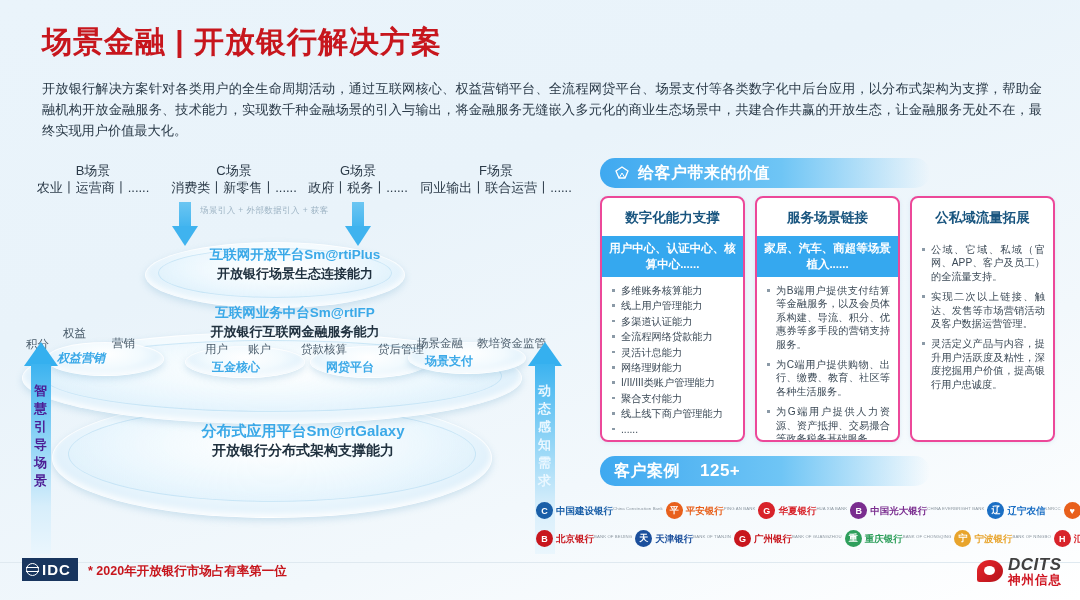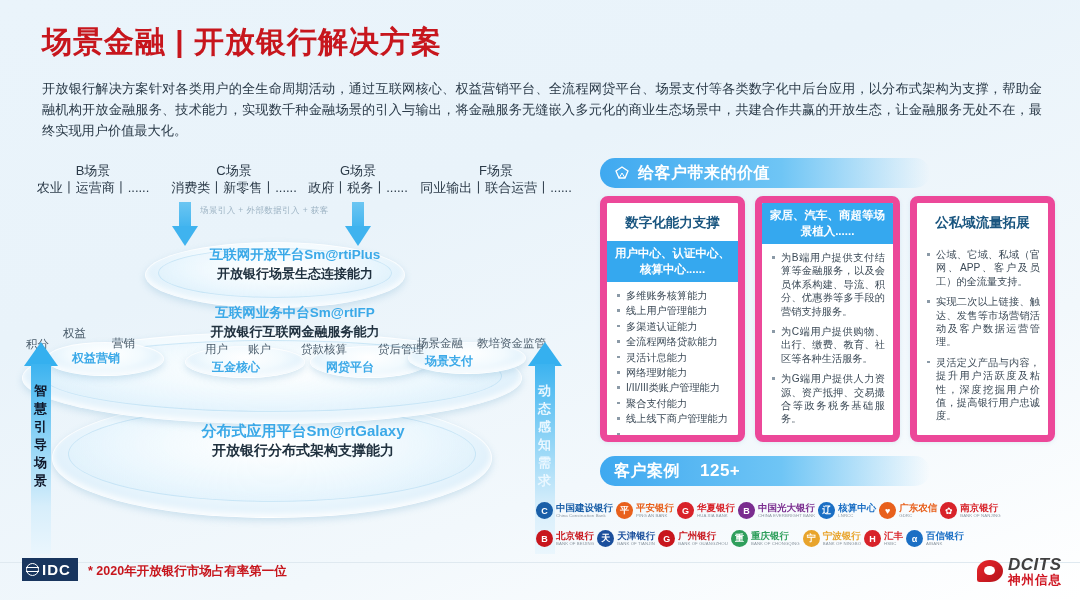--- a/index.html
+++ b/index.html
@@ -49,21 +49,21 @@
     border-left: 17px solid transparent; border-right: 17px solid transparent;
     border-bottom: 24px solid #35b0ef;
   }
   .vArrow .vtext {
     position: absolute; left: 9px; top: 40px; width: 16px;
     font-size: 13px; font-weight: bold; color: #ffffff; line-height: 18px;
     text-align: center; letter-spacing: 1px;
   }
   #arrow-left  { left: 24px;  top: 192px; height: 190px; }
   #arrow-right { left: 528px; top: 192px; height: 190px; }
-  #arrow-left .vtext { color: #0f172a; }
+  #arrow-left .vtext { color: #4c1d95; }
   #arrow-right .vtext { color: #eaf7ff; }
 
   
   .dArrow { position: absolute; width: 26px; height: 44px; }
   .dArrow .s {
     position: absolute; left: 7px; top: 0; width: 12px; height: 26px;
     background: linear-gradient(180deg,#6cc6f2,#41b4ef);
   }
   .dArrow .h {
     position: absolute; left: 0; top: 24px; width: 0; height: 0;
@@ -102,21 +102,21 @@
     height: 30px; padding: 0 18px 0 14px; border-radius: 15px;
     background: linear-gradient(90deg, #3fa9f0 0%, #6fc5f5 55%, rgba(200,232,250,0) 100%);
     color: #fff; font-size: 16px; font-weight: bold; letter-spacing: .5px;
   }
   #value-ribbon { left: 600px; top: 158px; width: 330px; }
   #cases-ribbon { left: 600px; top: 456px; width: 330px; }
   .ribbon .num { font-size: 17px; font-weight: bold; margin-left: 12px; }
 
   .vcard {
     position: absolute; top: 196px; width: 145px; height: 246px;
-    background: #fff; border: 7px solid #ec4899; border-radius: 8px;
+    background: #fff; border: 2px solid #ec4899; border-radius: 8px;
     box-shadow: 0 1px 4px rgba(130,175,205,.18); overflow: hidden;
   }
   #vcard-0 { left: 600px; }
   #vcard-1 { left: 755px; }
   #vcard-2 { left: 910px; }
   .vcard h3 {
     text-align: center; font-size: 13.5px; font-weight: bold;
     color: #19557f; padding: 11px 4px 9px;
   }
   .vcard .band {
@@ -139,21 +139,21 @@
   .logo-row { position: absolute; left: 0; display: flex; align-items: center; gap: 3px; }
   .logo {
     display: flex; align-items: center; gap: 3px;
     height: 25px; font-size: 9.5px; white-space: nowrap;
   }
   .logo .mark {
     width: 17px; height: 17px; border-radius: 50%;
     display: flex; align-items: center; justify-content: center;
     color: #fff; font-size: 9px; font-weight: bold; flex: none;
   }
-  .logo .txt { display: flex; flex-direction: column; line-height: 1; }
+  .logo .txt { display: flex; flex-direction: row; line-height: 1; }
   .logo .cn { font-size: 9.5px; font-weight: bold; }
   .logo .en { font-size: 4.3px; color: #8b96a0; letter-spacing: .1px; margin-top: 1.5px; }
 
   
   .footrule { position: absolute; left: 0; top: 562px; width: 1080px; height: 1px; background: #dfe9f0; }
   .idc {
     position: absolute; left: 22px; top: 558px;
     display: flex; align-items: center; gap: 3px;
     background: #18355e; color: #fff; padding: 3px 7px 3px 4px;
     font-size: 15px; font-weight: bold; letter-spacing: 1px;
@@ -244,21 +244,21 @@
     </div>
 
     <div class="layerTxt" style="left:0; top:272px;margin-left:8px;">
       <div class="l1 lbl-blue" style="font-size:15px;">分布式应用平台Sm@rtGalaxy</div>
       <div class="l2 lbl-dark" style="font-size:14px;">开放银行分布式架构支撑能力</div>
     </div>
 
     <div class="cap" style="left:26px; top:187px;">积分</div>
     <div class="cap" style="left:63px; top:176px;">权益</div>
     <div class="cap" style="left:112px; top:186px;">营销</div>
-    <div class="pill" style="left:72px; top:200px;">权益营销</div>
+    <div class="pill" style="left:57px; top:200px;font-style:italic;">权益营销</div>
 
     <div class="cap" style="left:205px; top:192px;">用户</div>
     <div class="cap" style="left:248px; top:192px;">账户</div>
     <div class="pill" style="left:212px; top:209px;">互金核心</div>
 
     <div class="cap" style="left:301px; top:192px;">贷款核算</div>
     <div class="cap" style="left:378px; top:192px;">贷后管理</div>
     <div class="pill" style="left:326px; top:209px;">网贷平台</div>
 
     <div class="cap" style="left:417px; top:186px;">场景金融</div>
@@ -296,20 +296,21 @@
       <li>灵活计息能力</li>
       <li>网络理财能力</li>
       <li>I/II/III类账户管理能力</li>
       <li>聚合支付能力</li>
       <li>线上线下商户管理能力</li>
       <li>......</li>
     </ul>
   </div>
 
   <div class="vcard compact" id="vcard-1">
+    <h3>服务场景链接</h3>
     <div class="band">家居、汽车、商超等场景植入......</div>
     <ul>
       <li>为B端用户提供支付结算等金融服务，以及会员体系构建、导流、积分、优惠券等多手段的营销支持服务。</li>
       <li>为C端用户提供购物、出行、缴费、教育、社区等各种生活服务。</li>
       <li>为G端用户提供人力资源、资产抵押、交易撮合等政务税务基础服务。</li>
     </ul>
   </div>
 
   <div class="vcard compact" id="vcard-2">
     <h3>公私域流量拓展</h3>
@@ -351,21 +352,21 @@
         <div class="logo">
           <span class="mark" style="background: rgb(122, 45, 143);">B</span>
           <span class="txt">
             <span class="cn" style="color: rgb(122, 45, 143);">中国光大银行</span>
             <span class="en">CHINA EVERBRIGHT BANK</span>
           </span>
         </div>
         <div class="logo">
           <span class="mark" style="background: rgb(27, 111, 196);">辽</span>
           <span class="txt">
-            <span class="cn" style="color: rgb(27, 111, 196);">核算中心</span>
+            <span class="cn" style="color: rgb(27, 111, 196);">辽宁农信</span>
             <span class="en">LNRCC</span>
           </span>
         </div>
         <div class="logo">
           <span class="mark" style="background: rgb(232, 96, 28);">♥</span>
           <span class="txt">
             <span class="cn" style="color: rgb(232, 96, 28);">广东农信</span>
             <span class="en">GDRC</span>
           </span>
         </div>

